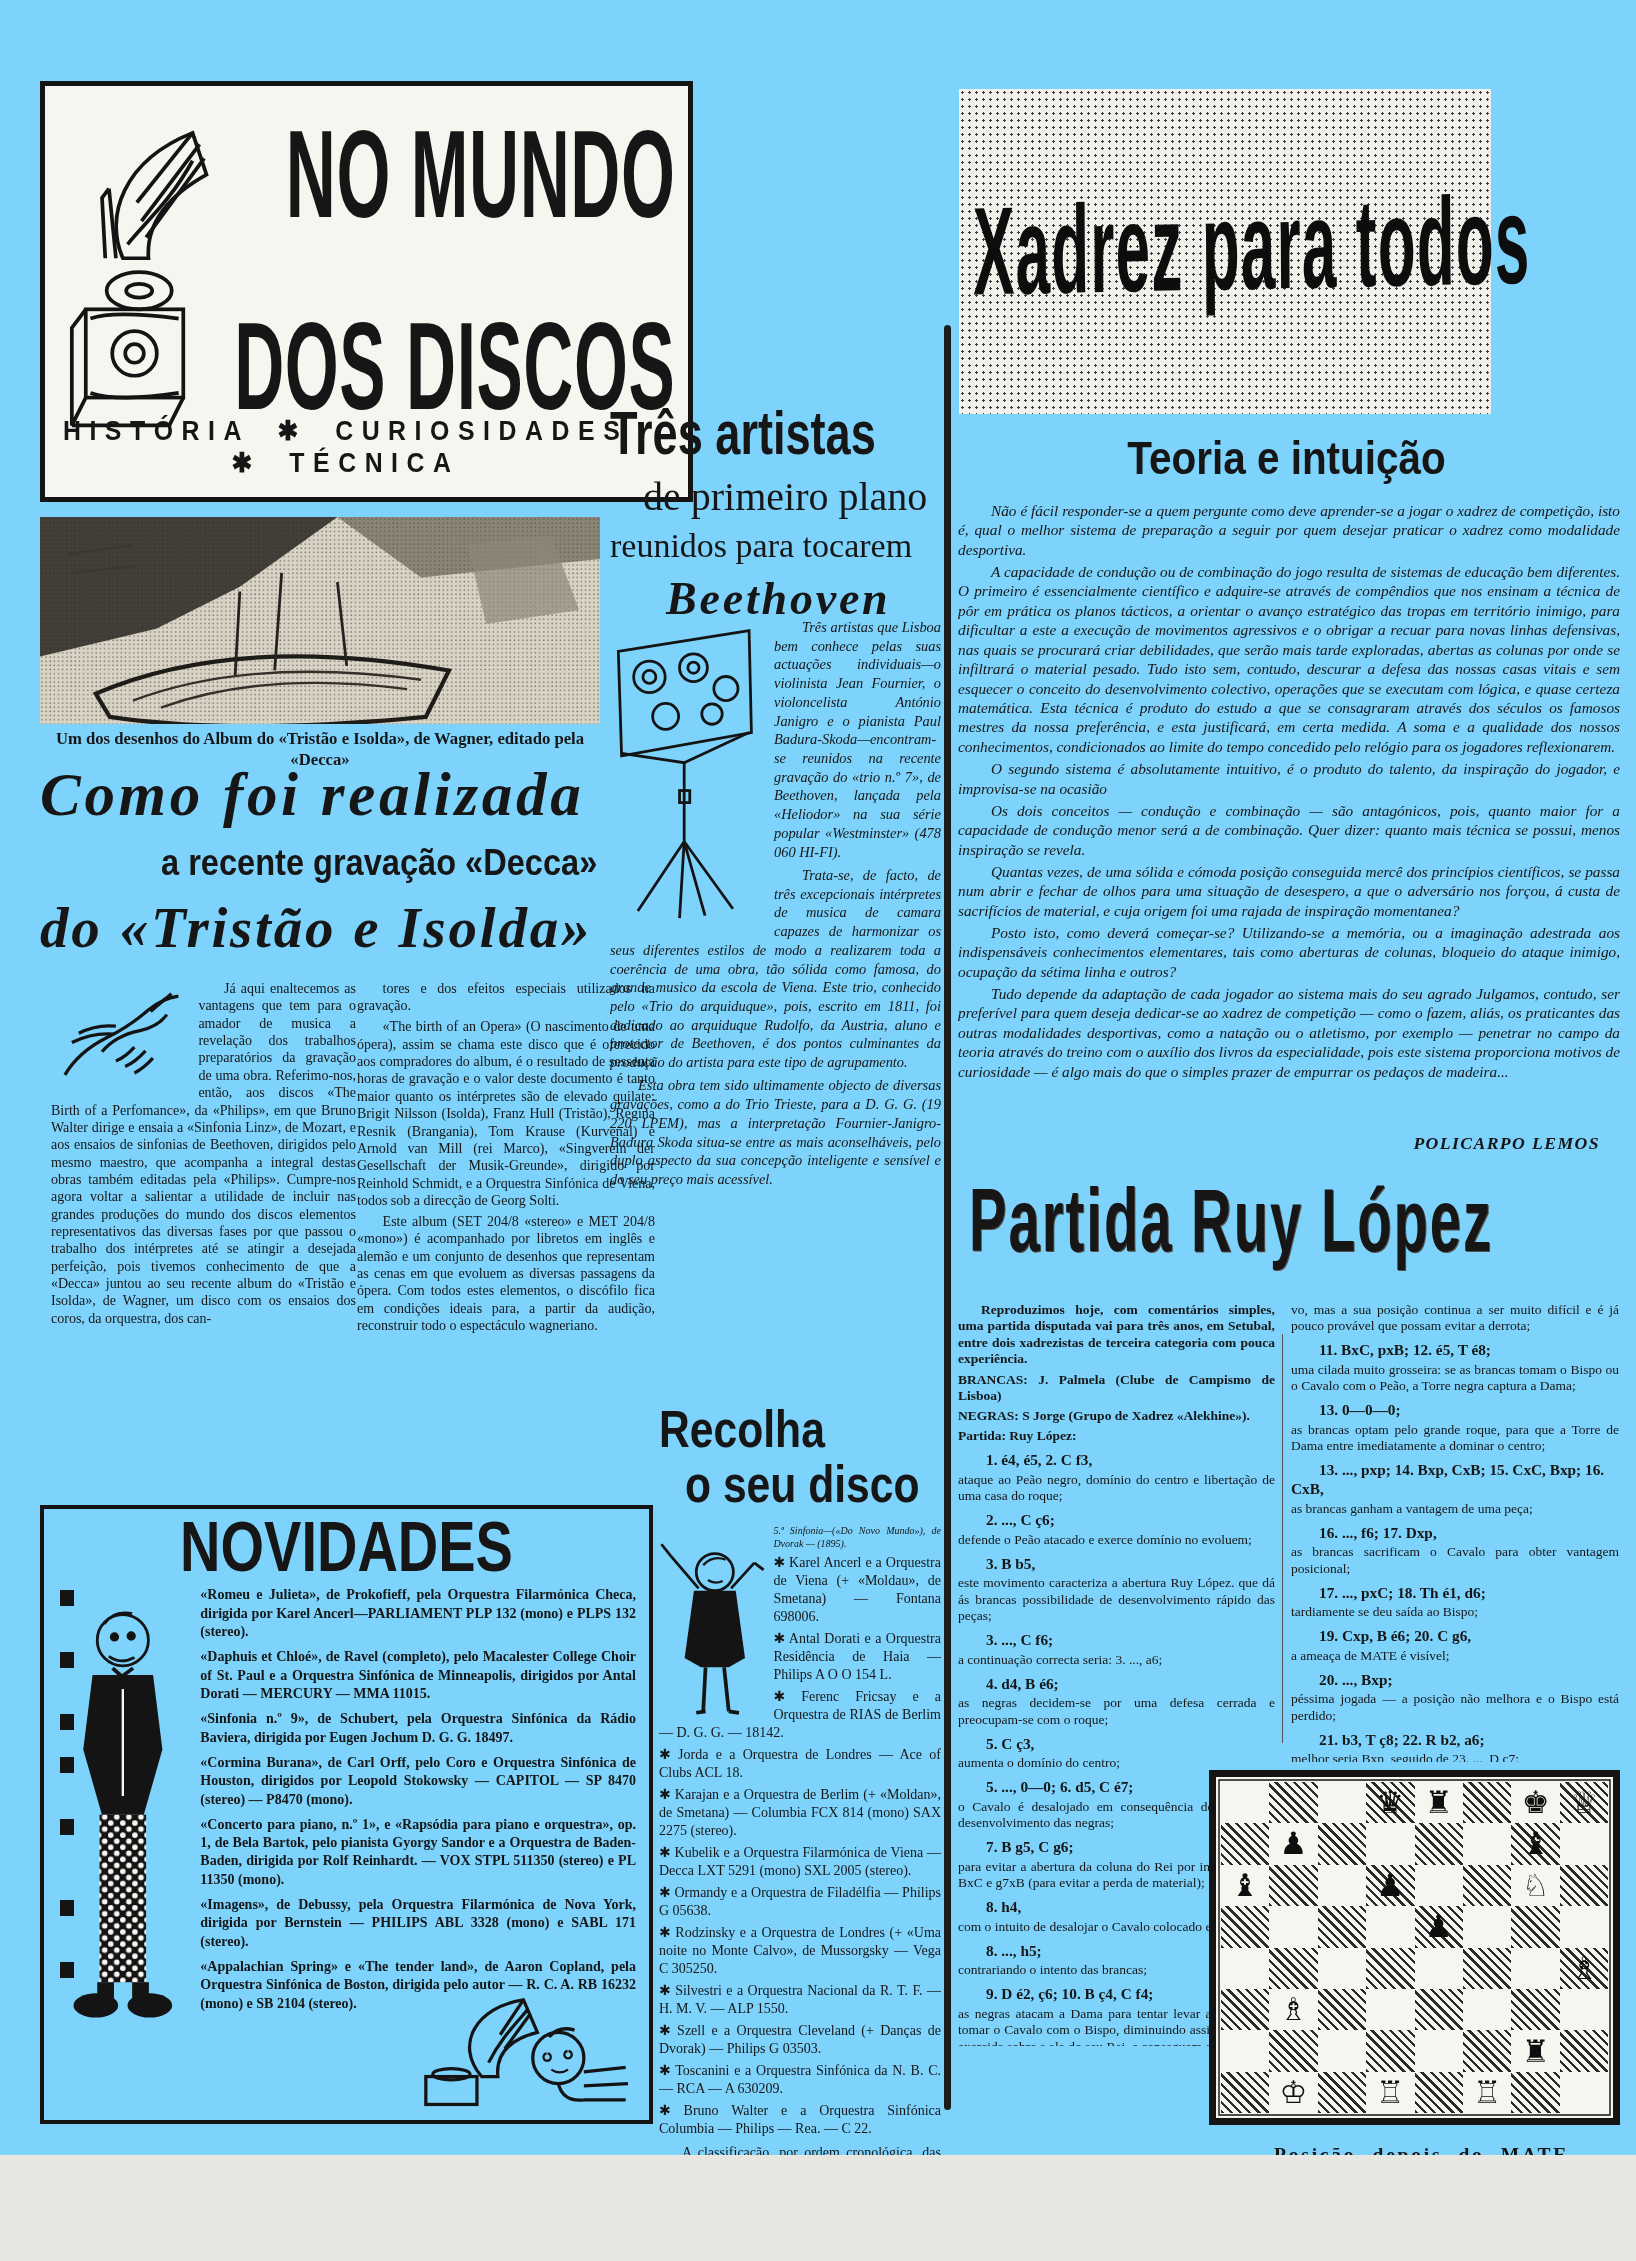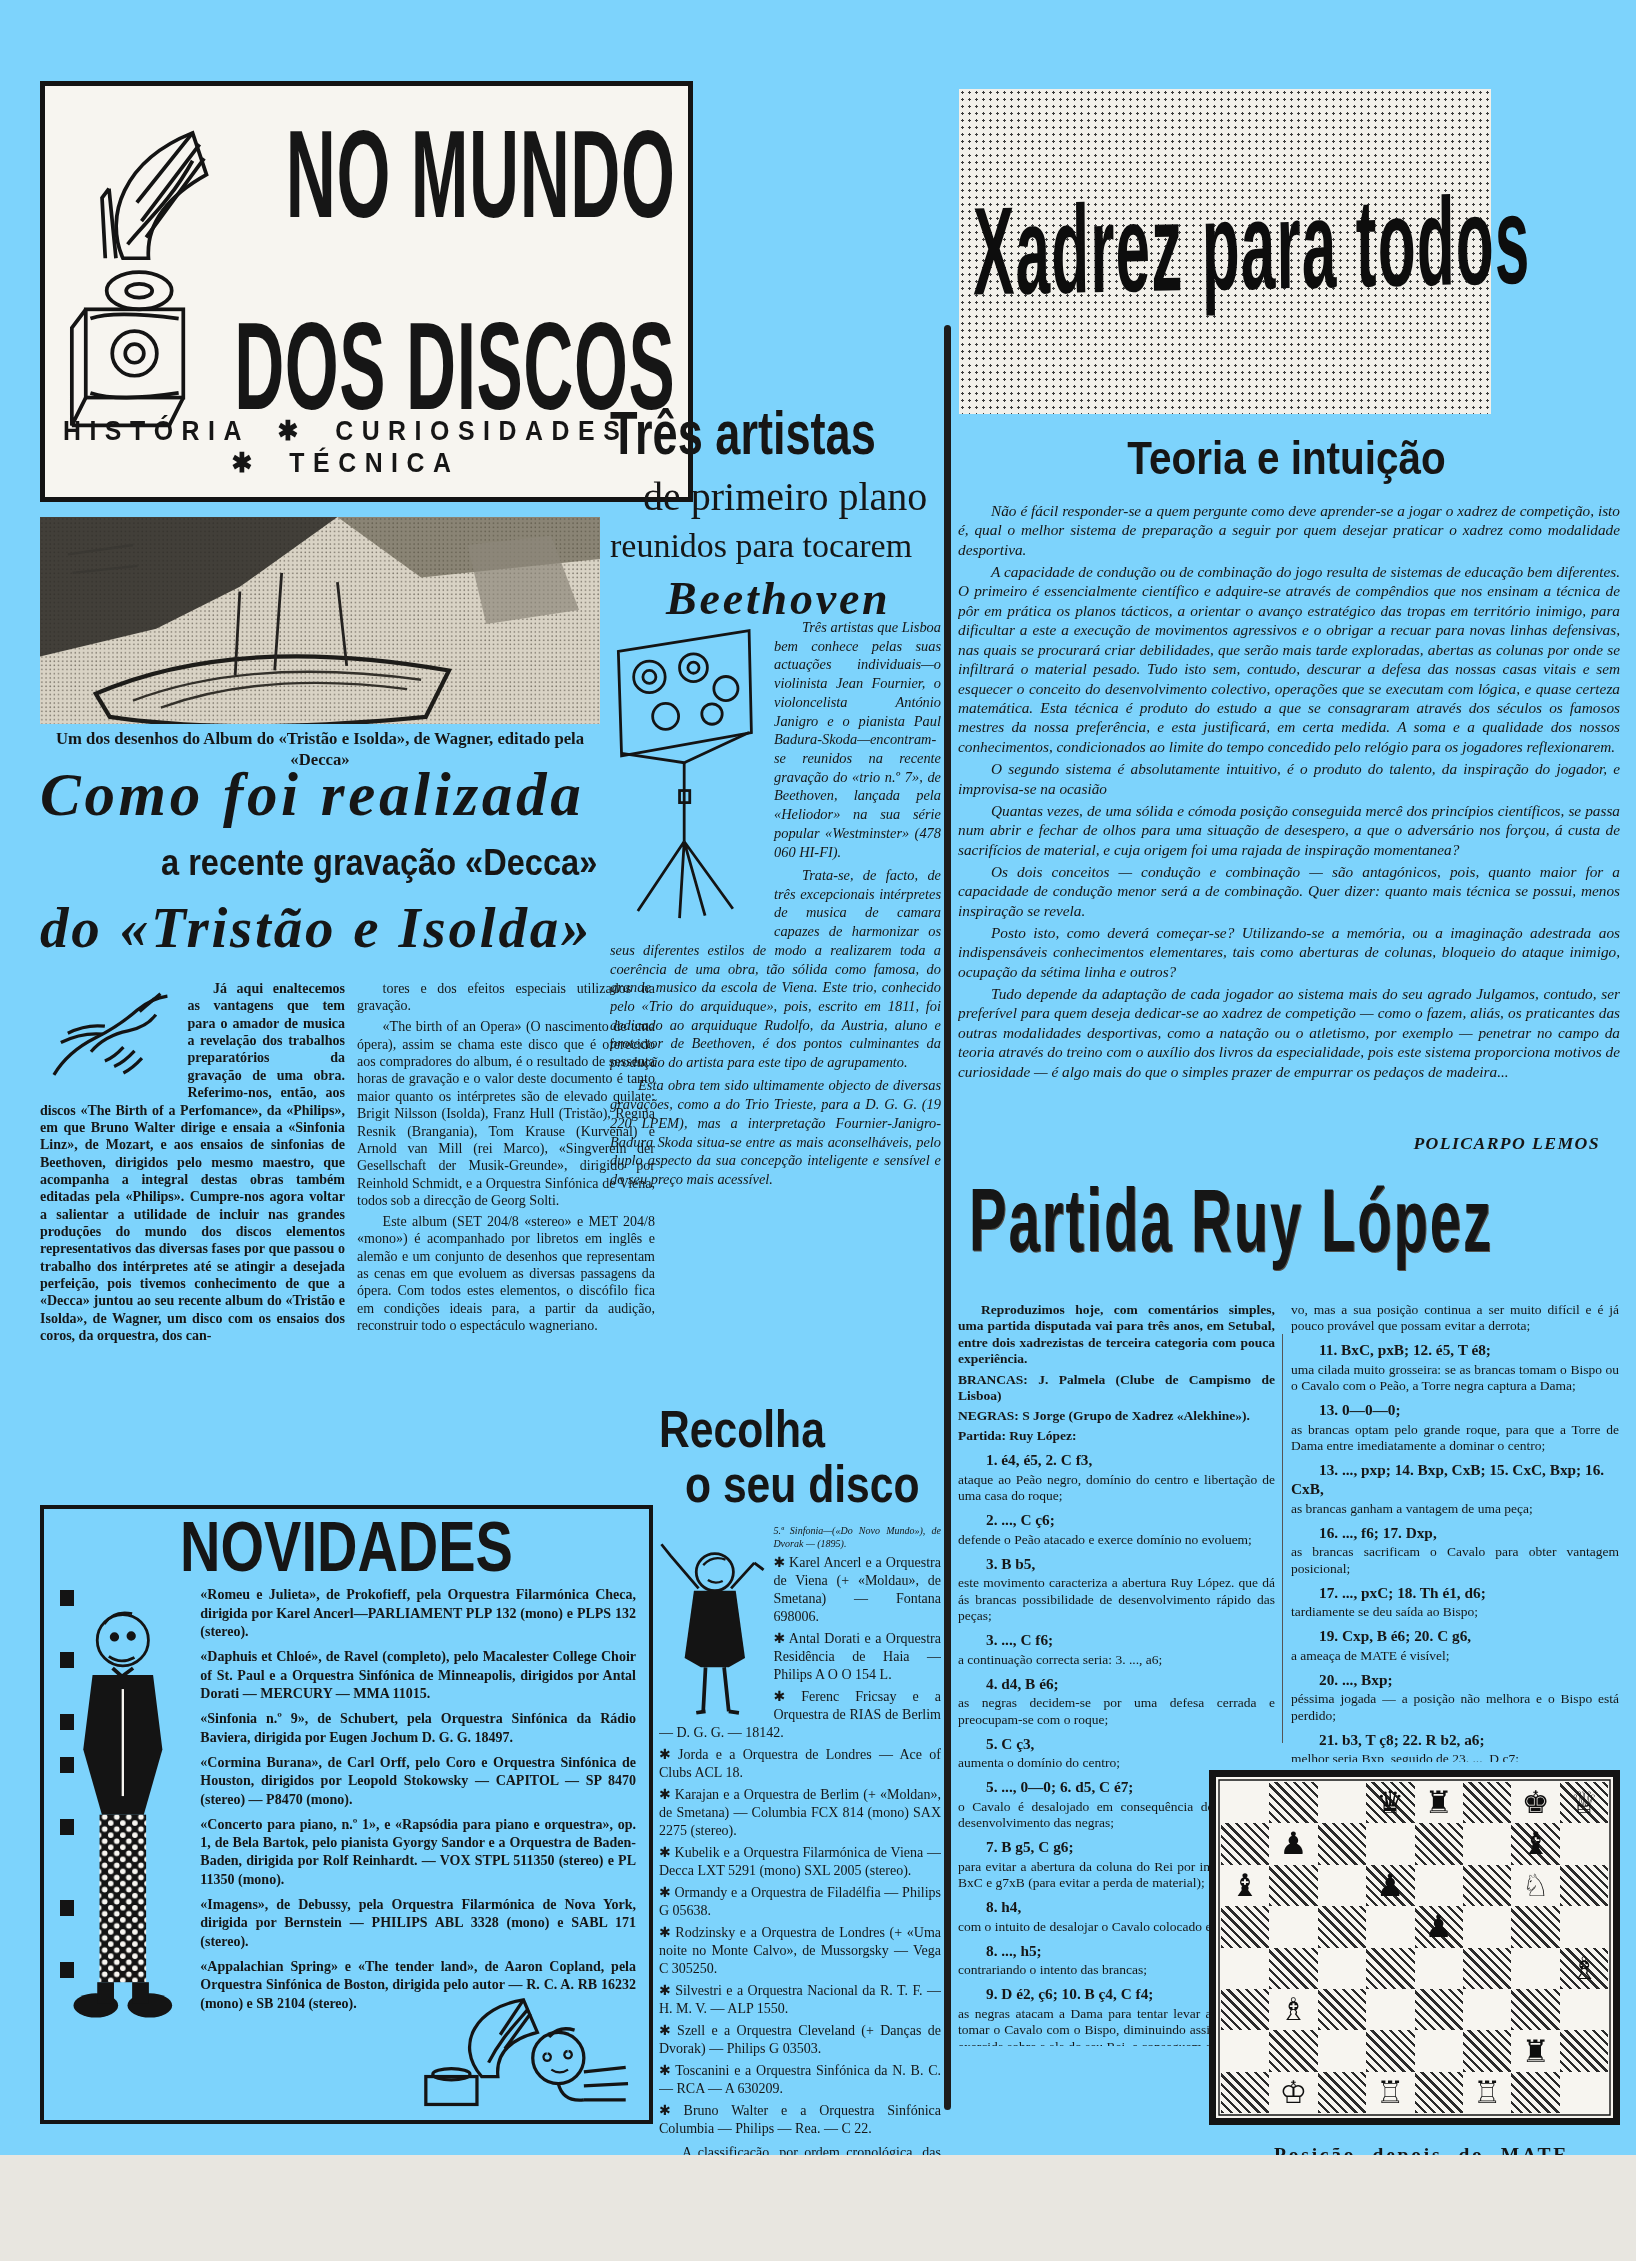--- a/index.html
+++ b/index.html
@@ -40,21 +40,21 @@
   .tres-flow p{margin:0 0 4.6px 0;text-indent:28px;}
 
   
   .como-head{position:absolute;left:40px;top:760px;width:609px;}
   .como-head .h1{font-style:italic;font-weight:bold;font-size:61px;letter-spacing:3.7px;white-space:nowrap;}
   .como-head .h2{font-family:"Liberation Sans",sans-serif;font-weight:bold;font-size:37px;
                  margin:12px 0 0 121px;transform:scaleX(.88);transform-origin:left;white-space:nowrap;}
   .como-head .h3{font-style:italic;font-weight:bold;font-size:57px;letter-spacing:2.8px;margin-top:11px;white-space:nowrap;}
   .como-col{position:absolute;top:980px;height:516px;overflow:hidden;font-size:14px;
             line-height:1.24;text-align:justify;}
-  .como-col.c1{left:40px;width:305px;font-weight:bold;}
+  .como-col.c1{left:51px;width:305px;}
   .como-col.c2{left:357px;width:298px;}
   .como-col p{margin:0 0 3.7px 0;text-indent:25.6px;}
   .como-col svg{float:left;margin:1.9px 8.4px 1.9px 0;}
 
   
   .novi{position:absolute;left:40px;top:1505px;width:613px;height:619px;
         border:4.2px solid #141414;overflow:hidden;}
   .novi-title{text-align:center;font-family:"Liberation Sans",sans-serif;font-weight:bold;
               font-size:70px;line-height:1;margin-top:2.8px;transform:scaleX(.8);}
   .novi-body{position:relative;padding:4.6px 13px 0 9.3px;}
@@ -327,22 +327,22 @@
 
   <div class="mast-xadrez" data-name="xadrez-masthead">
     <div class="txt" data-name="xadrez-masthead-text">Xadrez para todos</div>
   </div>
 
   <div class="teoria-title" data-name="teoria-title">Teoria e intuição</div>
   <div class="teoria-body" data-name="teoria-article">
     <p data-name="teoria-paragraph">Não é fácil responder-se a quem pergunte como deve aprender-se a jogar o xadrez de competição, isto é, qual o melhor sistema de preparação a seguir por quem desejar praticar o xadrez como modalidade desportiva.</p>
     <p data-name="teoria-paragraph">A capacidade de condução ou de combinação do jogo resulta de sistemas de educação bem diferentes. O primeiro é essencialmente científico e adquire-se através de compêndios que nos ensinam a técnica de pôr em prática os planos tácticos, a orientar o avanço estratégico das tropas em território inimigo, para dificultar a este a execução de movimentos agressivos e o obrigar a recuar para novas linhas defensivas, nas quais se procurará criar debilidades, que serão mais tarde exploradas, abertas as colunas por onde se infiltrará o material pesado. Tudo isto sem, contudo, descurar a defesa das nossas casas vitais e sem esquecer o conceito do desenvolvimento colectivo, operações que se executam com lógica, e quase certeza matemática. Esta técnica é produto do estudo a que se consagraram através dos séculos os famosos mestres da nossa preferência, e esta justificará, em certa medida. A soma e a qualidade dos nossos conhecimentos, condicionados ao limite do tempo concedido pelo relógio para os jogadores reflexionarem.</p>
     <p data-name="teoria-paragraph">O segundo sistema é absolutamente intuitivo, é o produto do talento, da inspiração do jogador, e improvisa-se na ocasião</p>
+    <p data-name="teoria-paragraph">Os dois conceitos — condução e combinação — são antagónicos, pois, quanto maior for a capacidade de condução menor será a de combinação. Quer dizer: quanto mais técnica se possui, menos inspiração se revela.</p>
     <p data-name="teoria-paragraph">Quantas vezes, de uma sólida e cómoda posição conseguida mercê dos princípios científicos, se passa num abrir e fechar de olhos para uma situação de desespero, a que o adversário nos forçou, á custa de sacrifícios de material, e cuja origem foi uma rajada de inspiração momentanea?</p>
-    <p data-name="teoria-paragraph">Os dois conceitos — condução e combinação — são antagónicos, pois, quanto maior for a capacidade de condução menor será a de combinação. Quer dizer: quanto mais técnica se possui, menos inspiração se revela.</p>
     <p data-name="teoria-paragraph">Posto isto, como deverá começar-se? Utilizando-se a memória, ou a imaginação adestrada aos indispensáveis conhecimentos elementares, tais como aberturas de colunas, bloqueio do ataque inimigo, ocupação da sétima linha e outros?</p>
     <p data-name="teoria-paragraph">Tudo depende da adaptação de cada jogador ao sistema mais do seu agrado Julgamos, contudo, ser preferível para quem deseja dedicar-se ao xadrez de competição — como o fazem, aliás, os praticantes das outras modalidades desportivas, como a natação ou o atletismo, por exemplo — penetrar no campo da teoria através do treino com o auxílio dos livros da especialidade, pois este sistema proporciona motivos de curiosidade — é algo mais do que o simples prazer de empurrar os pedaços de madeira...</p>
   </div>
   <div class="teoria-sig" data-name="teoria-signature">POLICARPO LEMOS</div>
 
   <div class="ruy-title" data-name="ruy-lopez-title">Partida Ruy López</div>
 
   <div class="game-col gl" data-name="game-column-left">
     <p class="in" data-name="game-intro">Reproduzimos hoje, com comentários simples, uma partida disputada vai para três anos, em Setubal, entre dois xadrezistas de terceira categoria com pouca experiência.</p>
     <p data-name="game-brancas">BRANCAS: J. Palmela (Clube de Campismo de Lisboa)</p>

